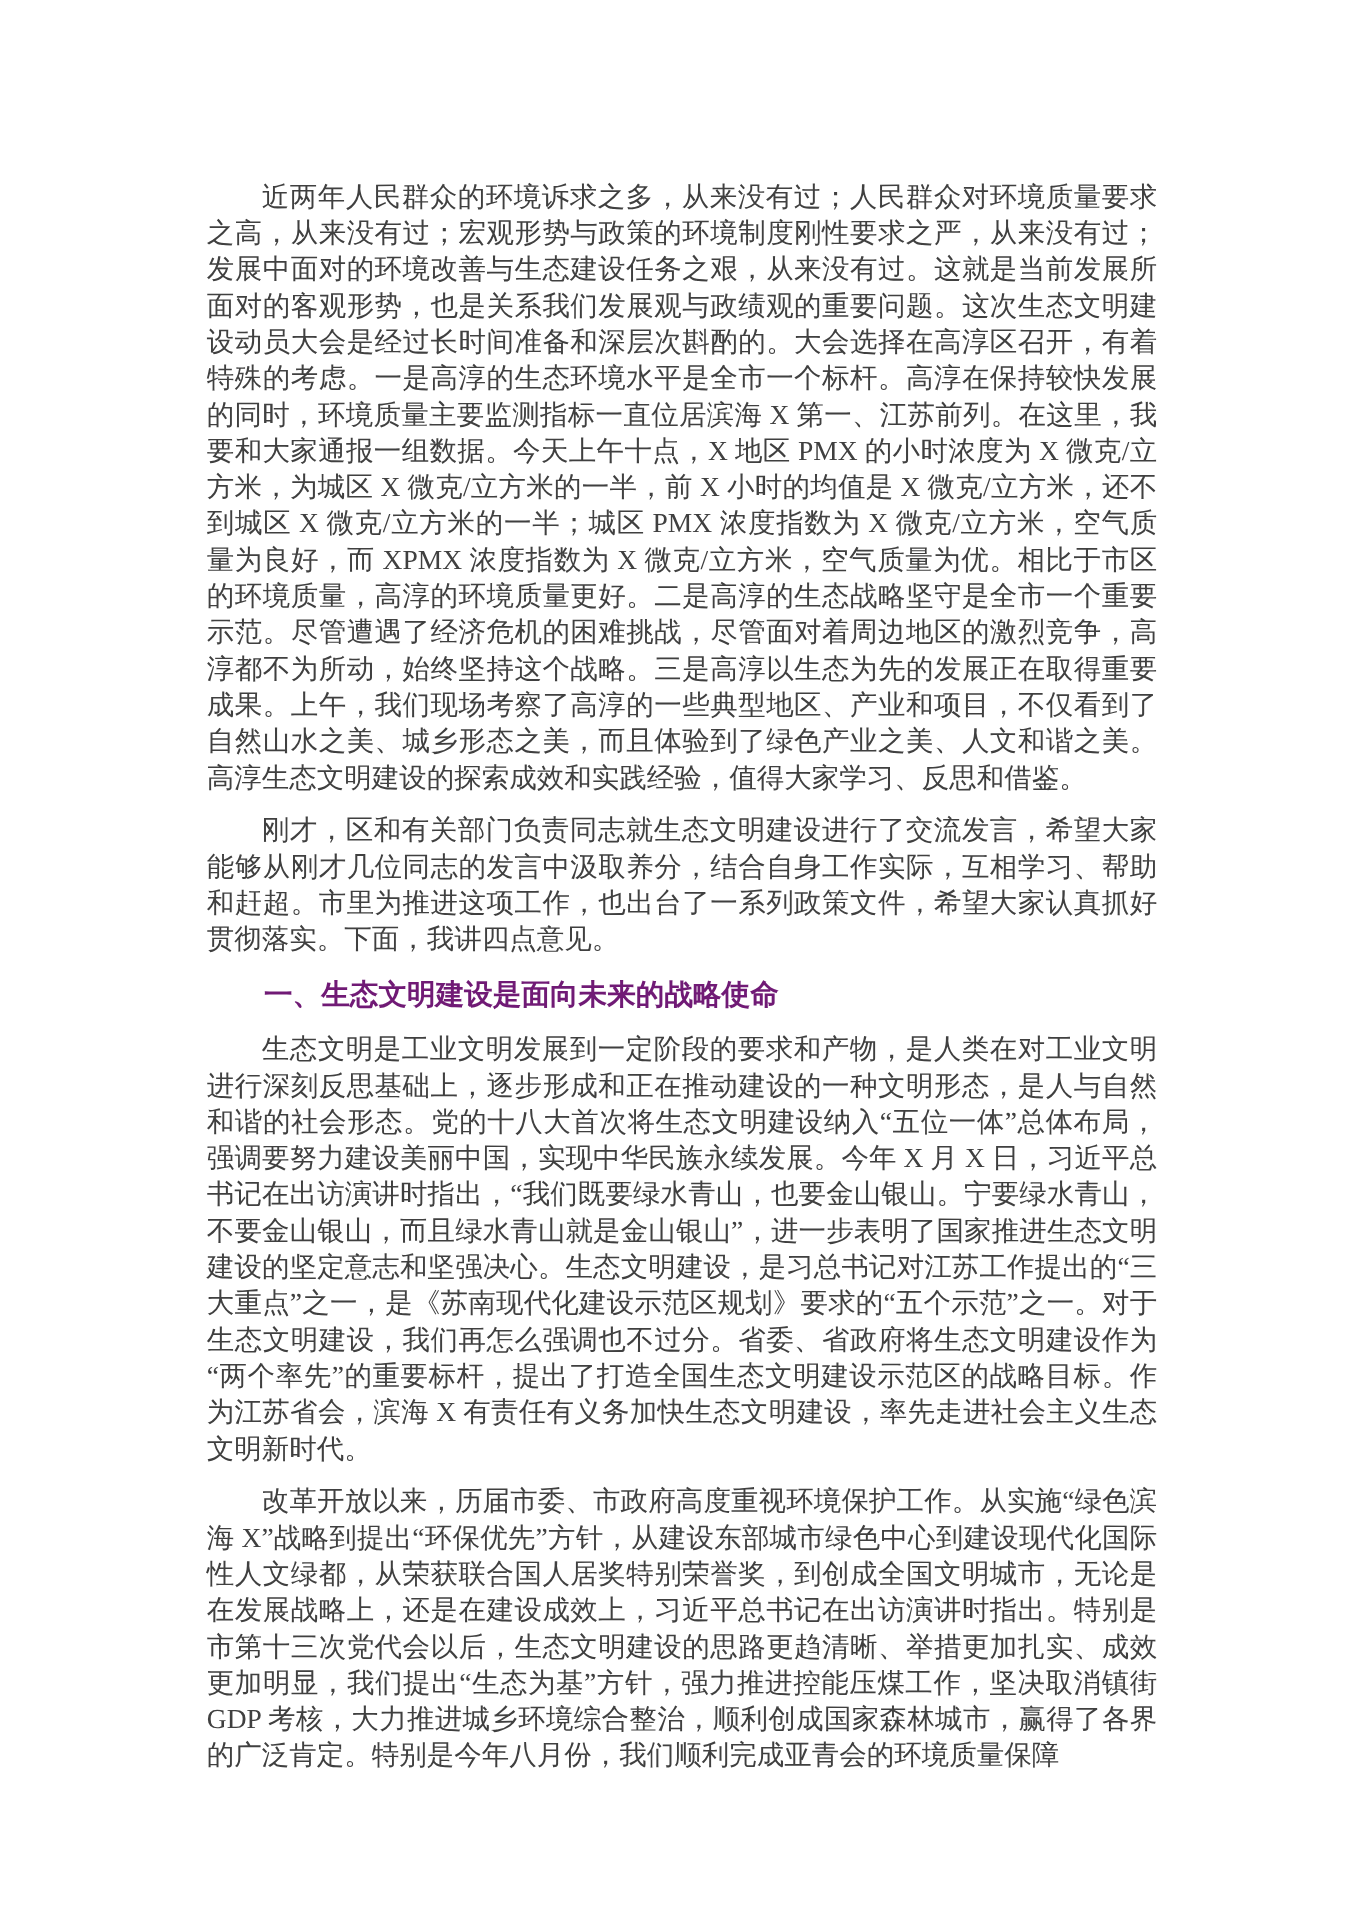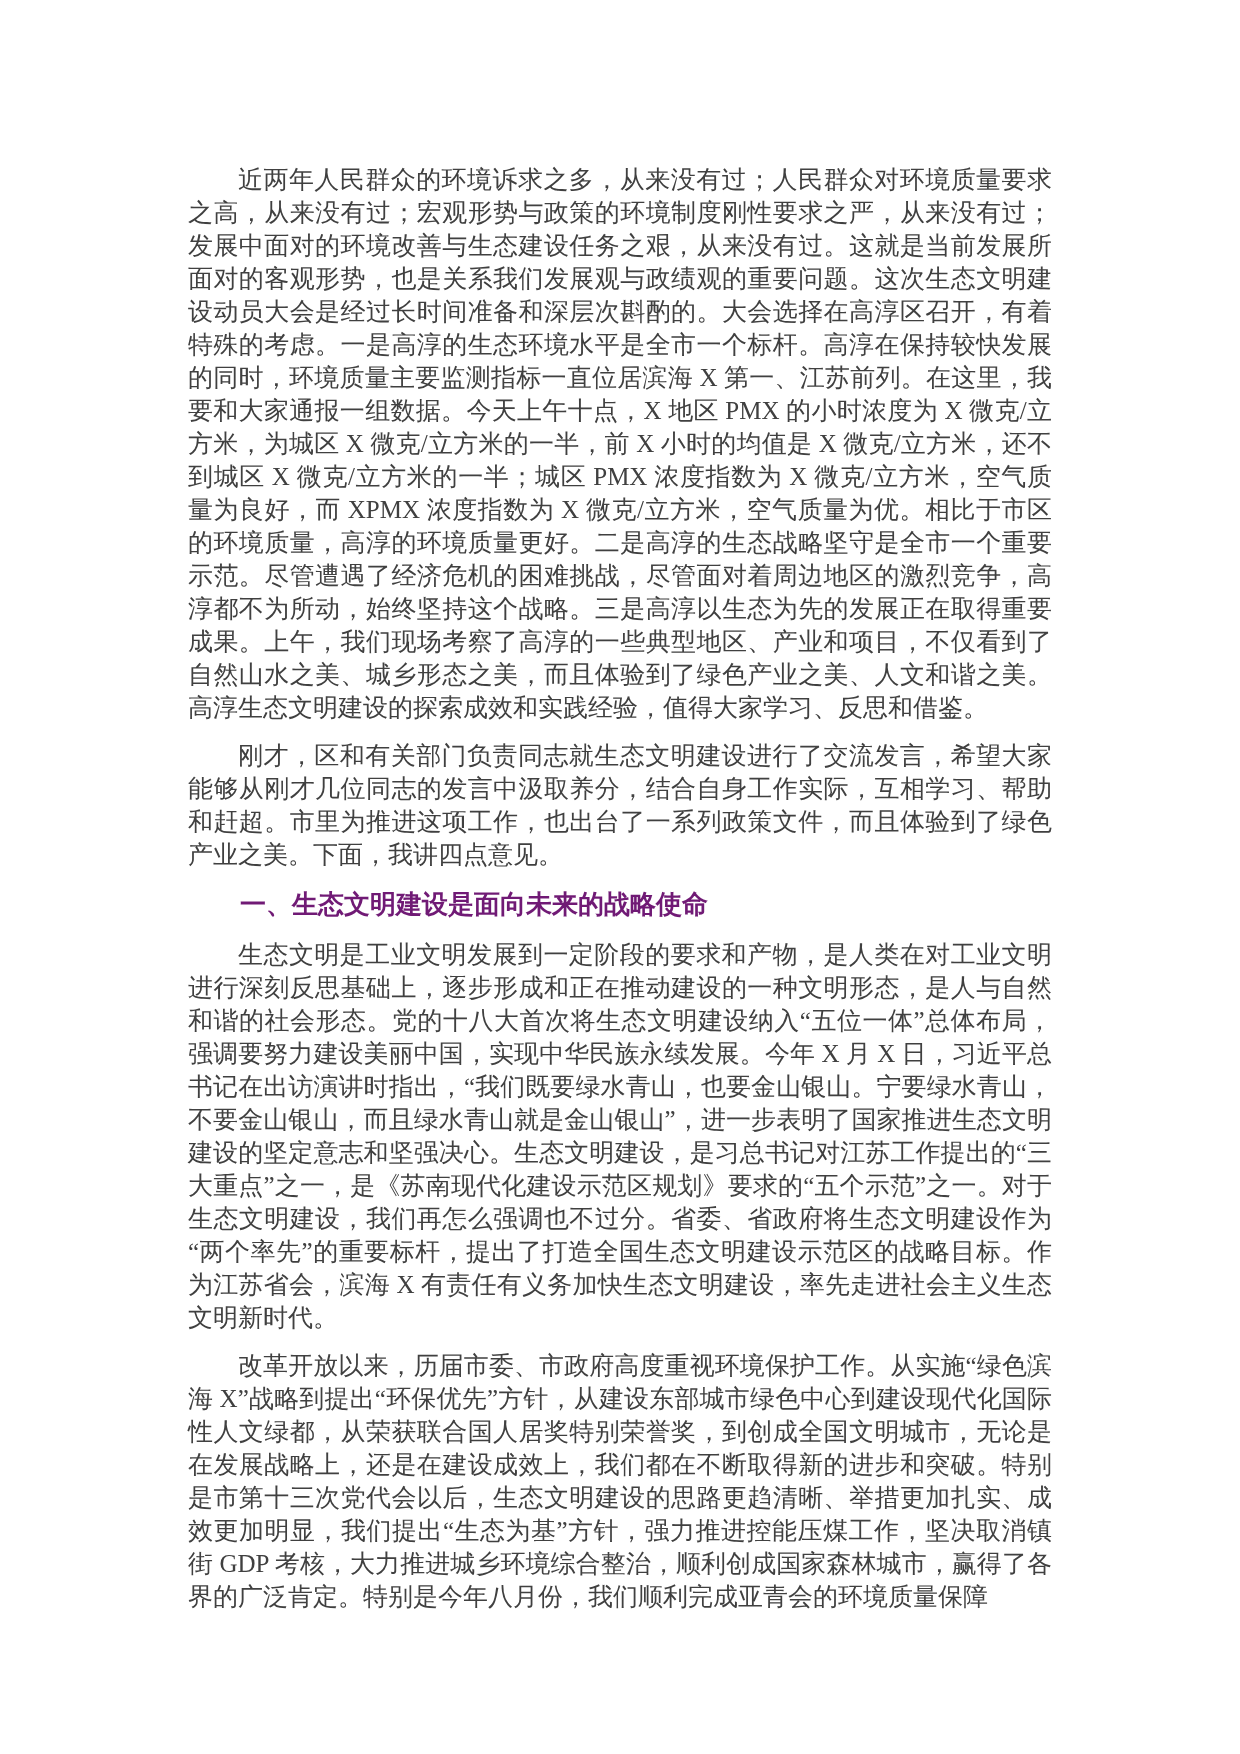--- a/index.html
+++ b/index.html
@@ -49,18 +49,18 @@
     text-indent: 2em;
     text-align: left;
   }
 </style>
 </head>
 <body>
 
 <div class="page">
   <div class="doc-body">
       <p class="para">近两年人民群众的环境诉求之多，从来没有过；人民群众对环境质量要求之高，从来没有过；宏观形势与政策的环境制度刚性要求之严，从来没有过；发展中面对的环境改善与生态建设任务之艰，从来没有过。这就是当前发展所面对的客观形势，也是关系我们发展观与政绩观的重要问题。这次生态文明建设动员大会是经过长时间准备和深层次斟酌的。大会选择在高淳区召开，有着特殊的考虑。一是高淳的生态环境水平是全市一个标杆。高淳在保持较快发展的同时，环境质量主要监测指标一直位居滨海 X 第一、江苏前列。在这里，我要和大家通报一组数据。今天上午十点，X 地区 PMX 的小时浓度为 X 微克/立方米，为城区 X 微克/立方米的一半，前 X 小时的均值是 X 微克/立方米，还不到城区 X 微克/立方米的一半；城区 PMX 浓度指数为 X 微克/立方米，空气质量为良好，而 XPMX 浓度指数为 X 微克/立方米，空气质量为优。相比于市区的环境质量，高淳的环境质量更好。二是高淳的生态战略坚守是全市一个重要示范。尽管遭遇了经济危机的困难挑战，尽管面对着周边地区的激烈竞争，高淳都不为所动，始终坚持这个战略。三是高淳以生态为先的发展正在取得重要成果。上午，我们现场考察了高淳的一些典型地区、产业和项目，不仅看到了自然山水之美、城乡形态之美，而且体验到了绿色产业之美、人文和谐之美。高淳生态文明建设的探索成效和实践经验，值得大家学习、反思和借鉴。</p>
-      <p class="para">刚才，区和有关部门负责同志就生态文明建设进行了交流发言，希望大家能够从刚才几位同志的发言中汲取养分，结合自身工作实际，互相学习、帮助和赶超。市里为推进这项工作，也出台了一系列政策文件，而且体验到了绿色产业之美。下面，我讲四点意见。</p>
+      <p class="para">刚才，区和有关部门负责同志就生态文明建设进行了交流发言，希望大家能够从刚才几位同志的发言中汲取养分，结合自身工作实际，互相学习、帮助和赶超。市里为推进这项工作，也出台了一系列政策文件，希望大家认真抓好贯彻落实。下面，我讲四点意见。</p>
       <h2 class="heading">一、生态文明建设是面向未来的战略使命</h2>
       <p class="para">生态文明是工业文明发展到一定阶段的要求和产物，是人类在对工业文明进行深刻反思基础上，逐步形成和正在推动建设的一种文明形态，是人与自然和谐的社会形态。党的十八大首次将生态文明建设纳入“五位一体”总体布局，强调要努力建设美丽中国，实现中华民族永续发展。今年 X 月 X 日，习近平总书记在出访演讲时指出，“我们既要绿水青山，也要金山银山。宁要绿水青山，不要金山银山，而且绿水青山就是金山银山”，进一步表明了国家推进生态文明建设的坚定意志和坚强决心。生态文明建设，是习总书记对江苏工作提出的“三大重点”之一，是《苏南现代化建设示范区规划》要求的“五个示范”之一。对于生态文明建设，我们再怎么强调也不过分。省委、省政府将生态文明建设作为“两个率先”的重要标杆，提出了打造全国生态文明建设示范区的战略目标。作为江苏省会，滨海 X 有责任有义务加快生态文明建设，率先走进社会主义生态文明新时代。</p>
-      <p class="para">改革开放以来，历届市委、市政府高度重视环境保护工作。从实施“绿色滨海 X”战略到提出“环保优先”方针，从建设东部城市绿色中心到建设现代化国际性人文绿都，从荣获联合国人居奖特别荣誉奖，到创成全国文明城市，无论是在发展战略上，还是在建设成效上，我们都在不断取得新的进步和突破。特别是市第十三次党代会以后，生态文明建设的思路更趋清晰、举措更加扎实、成效更加明显，我们提出“生态为基”方针，强力推进控能压煤工作，坚决取消镇街 GDP 考核，大力推进城乡环境综合整治，顺利创成国家森林城市，赢得了各界的广泛肯定。特别是今年八月份，我们顺利完成亚青会的环境质量保障</p>
+      <p class="para">改革开放以来，历届市委、市政府高度重视环境保护工作。从实施“绿色滨海 X”战略到提出“环保优先”方针，从建设东部城市绿色中心到建设现代化国际性人文绿都，从荣获联合国人居奖特别荣誉奖，到创成全国文明城市，无论是在发展战略上，还是在建设成效上，习近平总书记在出访演讲时指出。特别是市第十三次党代会以后，生态文明建设的思路更趋清晰、举措更加扎实、成效更加明显，我们提出“生态为基”方针，强力推进控能压煤工作，坚决取消镇街 GDP 考核，大力推进城乡环境综合整治，顺利创成国家森林城市，赢得了各界的广泛肯定。特别是今年八月份，我们顺利完成亚青会的环境质量保障</p>
     </div>
 </div>
 
 </body></html>

